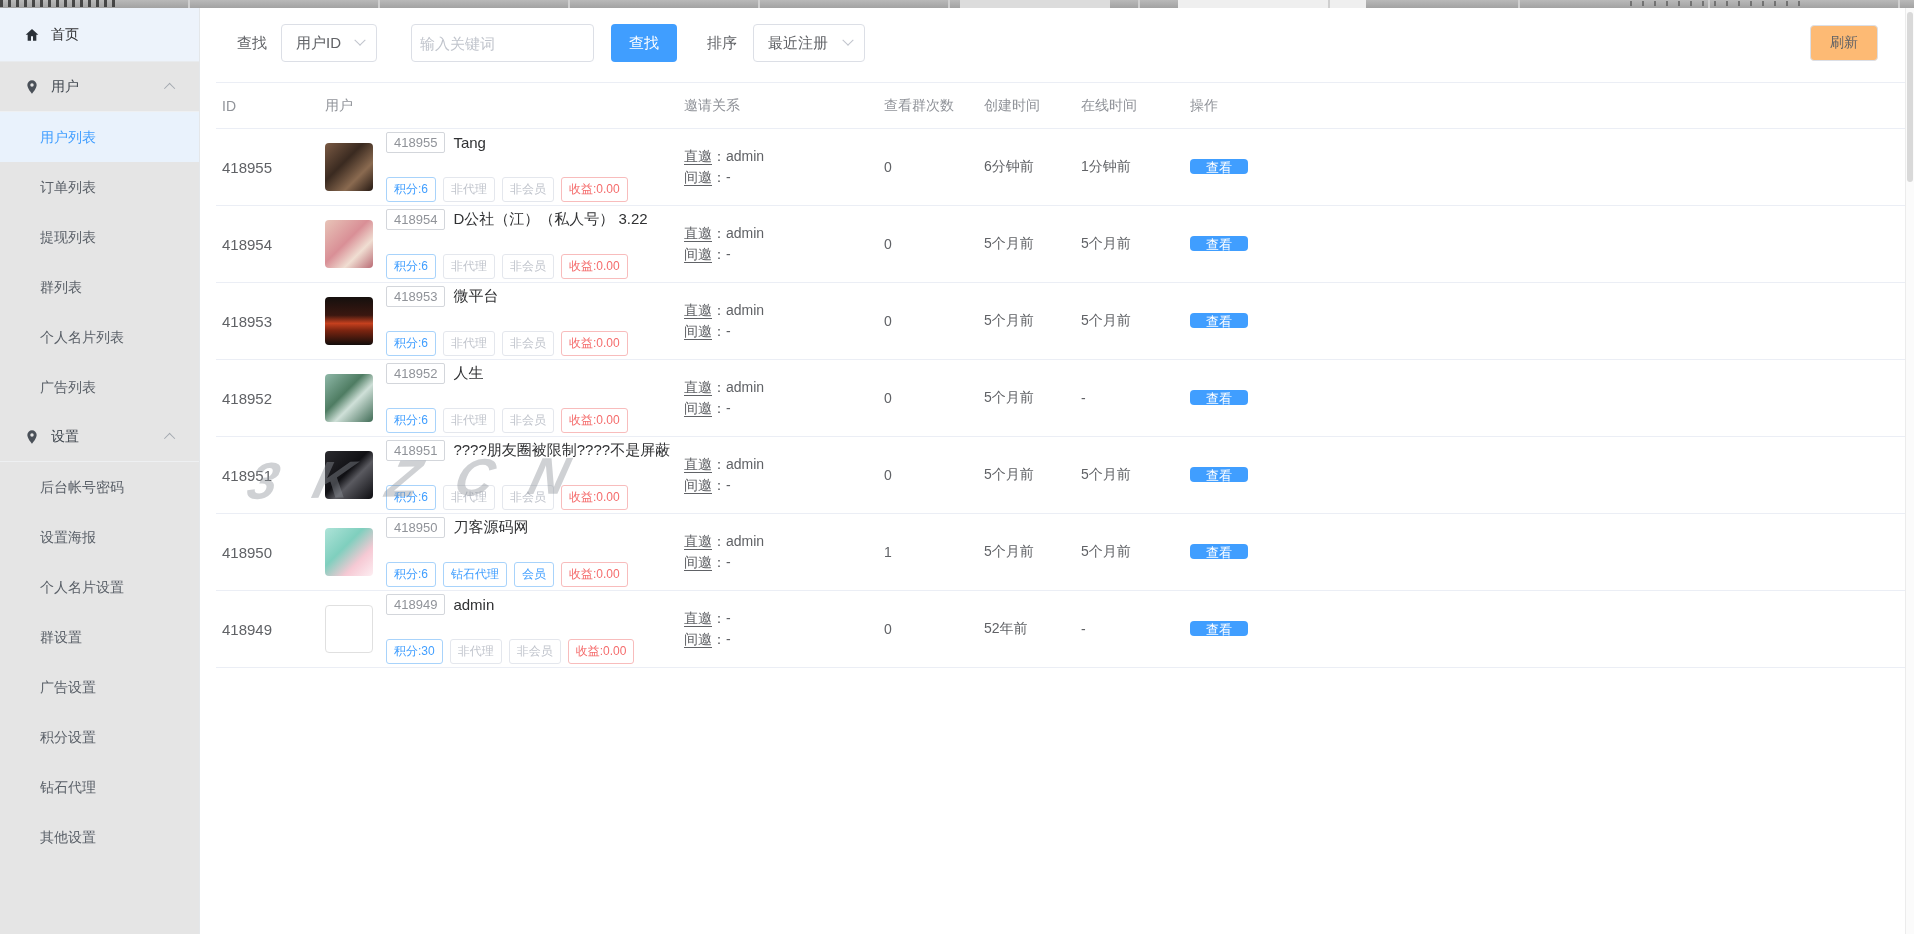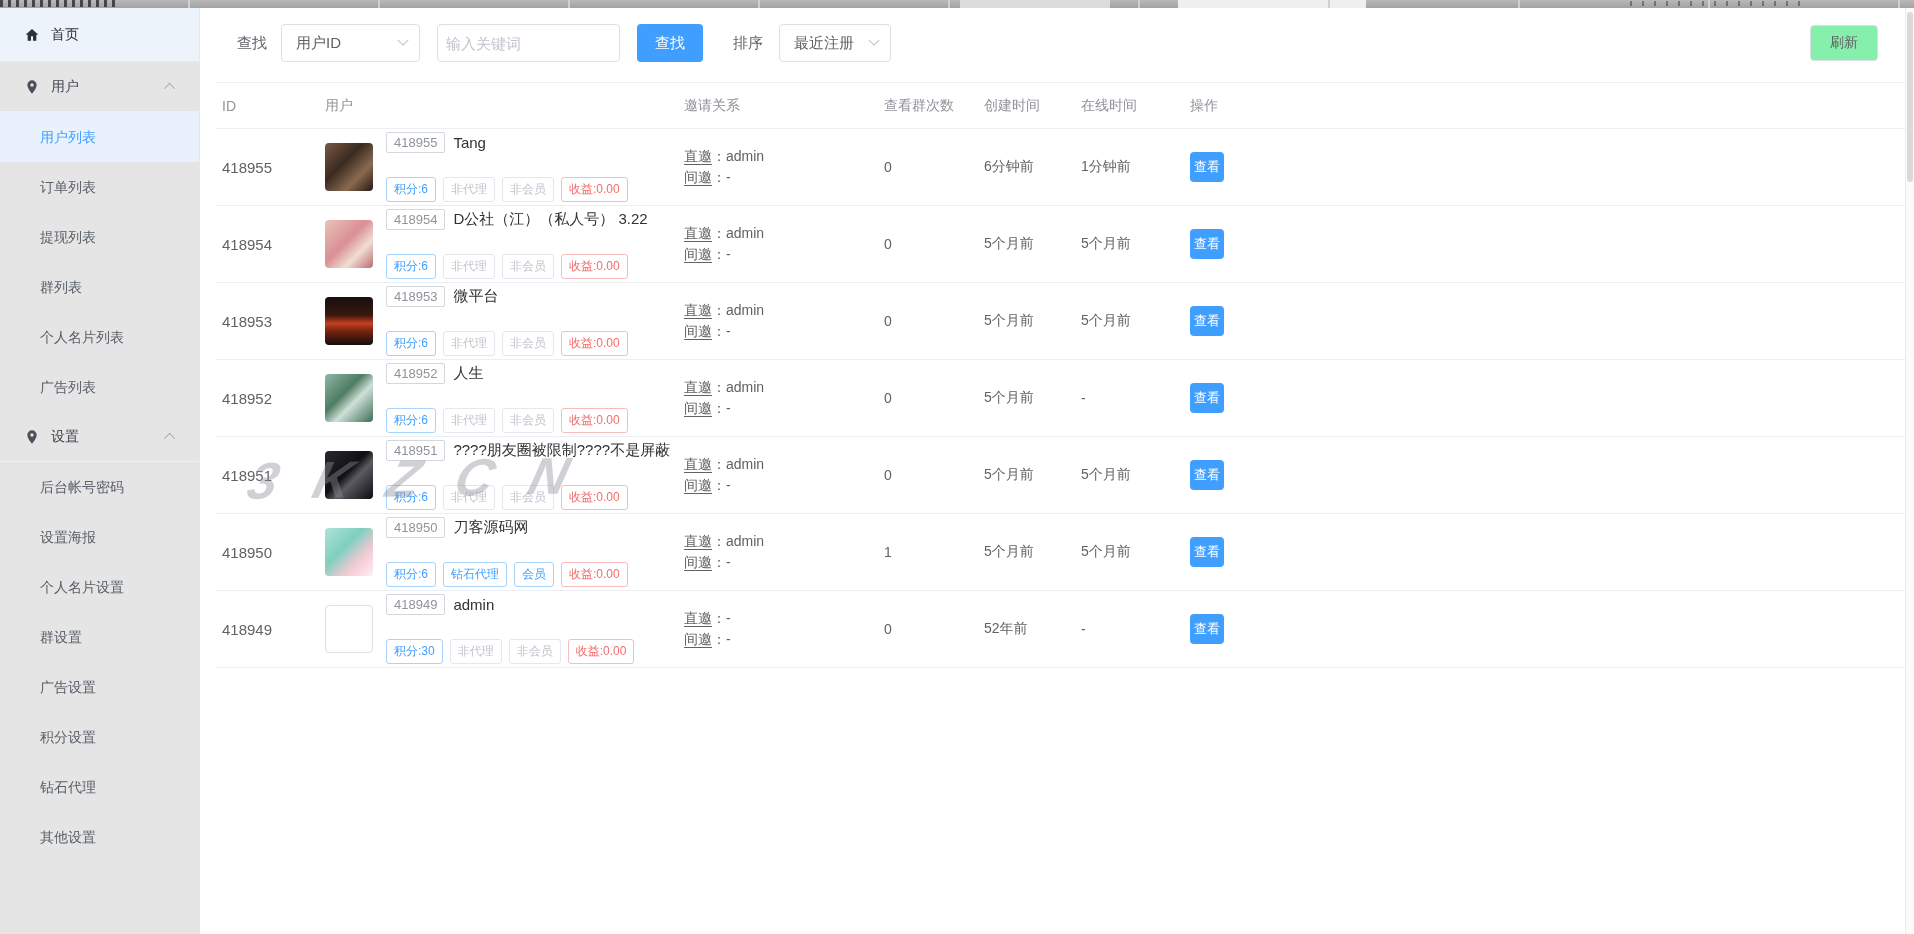--- a/index.html
+++ b/index.html
@@ -40,30 +40,30 @@
   .main { flex: 1; position: relative; background: #fff; }
 
   .toolbar { display: flex; align-items: center; padding: 16px 36px 0 37px; }
   .tb-label { font-size: 15px; color: #606266; }
   .selectbox { height: 38px; border: 1px solid #dcdfe6; border-radius: 4px; background: #fff;
     display: flex; align-items: center; padding: 0 12px 0 14px; color: #606266; font-size: 15px;
     cursor: pointer; }
   .selectbox .chev { width: 8px; height: 8px; border-left: 1.5px solid #c0c4cc;
     border-top: 1.5px solid #c0c4cc; transform: rotate(-135deg) translate(2px,2px);
     margin-left: auto; }
-  .sel-type { width: 139px; margin: 0 17px 0 14px; }
+  .sel-type { width: 96px; margin: 0 34px 0 14px; }
   .sel-sort { width: 112px; margin-left: 16px; }
   .kw-input { width: 183px; height: 38px; border: 1px solid #dcdfe6; border-radius: 4px;
     padding: 0 8px; font-size: 15px; color: #606266; outline: none; margin-right: 17px; }
   .kw-input::placeholder { color: #c0c4cc; }
   .btn-primary { height: 38px; padding: 0 18px; background: #409eff; color: #fff; border: none;
     border-radius: 4px; font-size: 15px; cursor: pointer; }
   .btn-sort-gap { margin-left: 30px; }
   .spacer { flex: 1; }
-  .btn-plain { height: 36px; padding: 0 19px; background: #86efac; color: #606266;
+  .btn-plain { height: 36px; padding: 0 19px; background: #fdba74; color: #606266;
     border: 1px solid #dcdfe6; border-radius: 4px; font-size: 14px; cursor: pointer; }
 
   
   .table { margin: 20px 8px 0 16px; border-top: 1px solid #ebeef5; }
   .thead { display: flex; align-items: center; height: 46px; border-bottom: 1px solid #ebeef5;
     color: #909399; font-size: 14px; }
   .trow { display: flex; align-items: center; height: 77px; border-bottom: 1px solid #ebeef5; }
   .col { padding-left: 6px; }
   .col-id { width: 103px; } .col-user { width: 359px; } .col-invite { width: 200px; }
   .col-views { width: 100px; } .col-created { width: 97px; } .col-online { width: 109px; }
@@ -87,21 +87,21 @@
   .user-name { font-size: 15px; color: #303133; }
   .user-tags { display: flex; margin-top: 24px; }
   .tag { font-size: 12px; border-radius: 3px; padding: 3px 7px; margin-right: 7px;
     background: #fff; white-space: nowrap; }
   .tag.blue { color: #409eff; border: 1px solid #a8d3fb; }
   .tag.gray { color: #c0c4cc; border: 1px solid #e4e7ed; }
   .tag.red  { color: #f56c6c; border: 1px solid #f8bcbc; }
 
   .inv-line { font-size: 14px; color: #606266; line-height: 21px; }
   .inv-label { text-decoration: underline; text-underline-offset: 3px; cursor: pointer; }
-  .btn-view { height: 30px; padding: 0 4px; background: #409eff; color: #fff; border: none;
+  .btn-view { height: 15px; padding: 0 16px; background: #409eff; color: #fff; border: none;
     border-radius: 4px; font-size: 13px; cursor: pointer; }
 
   .watermark { position: absolute; left: 50px; top: 440px; z-index: 5; pointer-events: none;
     font-size: 52px; font-weight: bold; font-style: italic; letter-spacing: 36px;
     color: rgba(140,146,152,.42); transform: skewX(-15deg) rotate(-1deg); white-space: nowrap; }
 
   .scroll-track { position: absolute; right: 0; top: 8px; bottom: 0; width: 9px;
     background: #fbfbfb; border-left: 1px solid #ececec; }
   .scroll-thumb { position: absolute; top: 4px; left: 1px; width: 6px; height: 170px;
     background: #d9d9d9; border-radius: 3px; cursor: pointer; }

